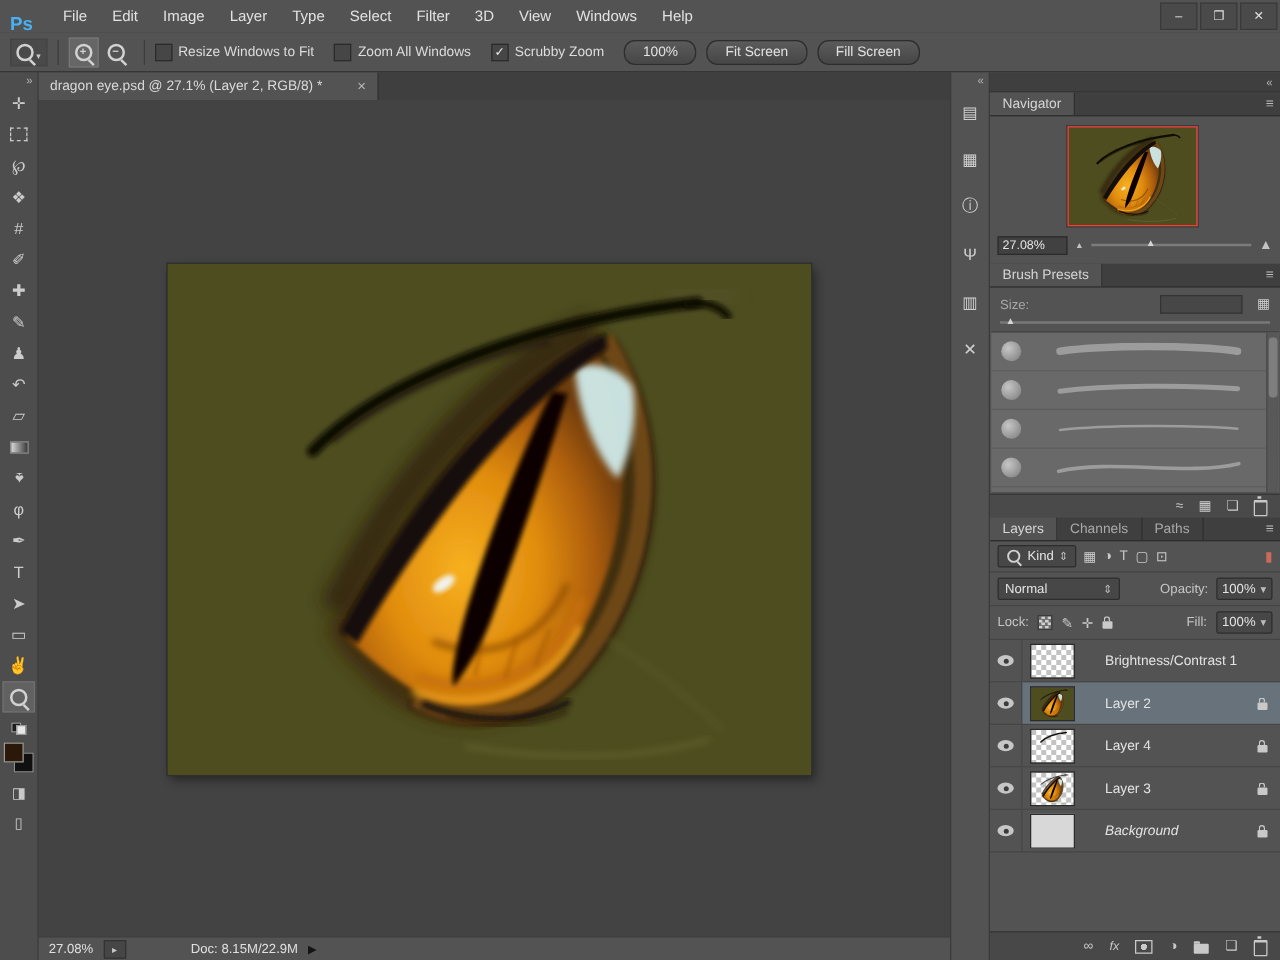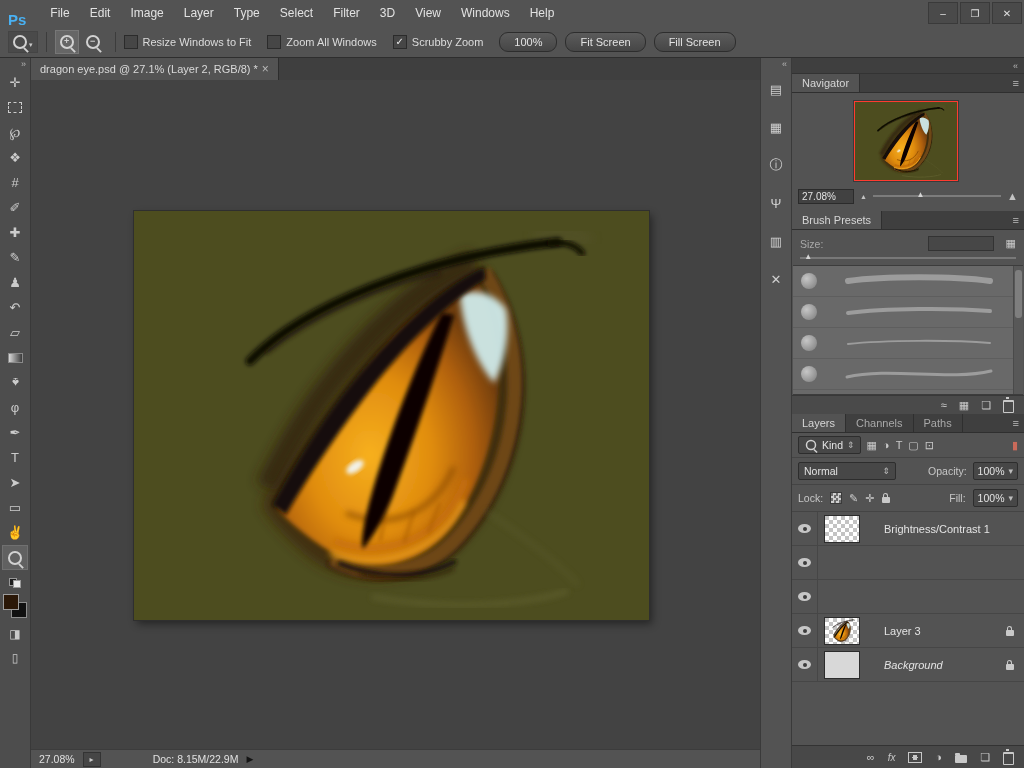--- a/index.html
+++ b/index.html
@@ -38,21 +38,21 @@
   .minireset::before{content:"";position:absolute;left:0;top:0;width:6px;height:6px;background:#1d1d1d;border:1px solid #999;}
   .minireset::after{content:"";position:absolute;right:0;bottom:0;width:6px;height:6px;background:#e8e8e8;border:1px solid #999;}
   .swatches{position:relative;width:24px;height:24px;margin:6px 0 4px;}
   .bgsw{position:absolute;right:0;bottom:0;width:14px;height:14px;background:#101010;border:1px solid #8d8d8d;}
   .fgsw{position:absolute;left:0;top:0;width:14px;height:14px;background:#2b1808;border:1px solid #9c9c9c;}
   .strip-glyph{font-size:12px;color:#c8c8c8;margin:5px 0;}
 
   
   #docarea{position:absolute;left:31px;top:58px;right:263px;bottom:0;}
   #tabbar{position:absolute;top:0;left:0;right:0;height:22px;background:#3f3f3f;border-bottom:1px solid #2d2d2d;display:flex;}
-  .doc-tab{background:#535353;border-right:1px solid #2d2d2d;display:flex;align-items:center;gap:4px;padding:0 9px;font-size:11px;color:#dadada;}
+  .doc-tab{background:#535353;border-right:1px solid #2d2d2d;display:flex;align-items:center;gap:28px;padding:0 9px;font-size:11px;color:#dadada;}
   .tab-close{color:#b9b9b9;font-size:12px;}
   #pasteboard{position:absolute;top:22px;bottom:18px;left:0;right:0;background:#434343;overflow:hidden;}
   #canvas-wrap{position:absolute;left:103px;top:131px;width:515px;height:409px;box-shadow:0 0 0 1px #2f2f2f,3px 4px 8px rgba(0,0,0,.45);}
   #statusbar{position:absolute;bottom:0;left:0;right:0;height:18px;background:#535353;border-top:1px solid #3c3c3c;display:flex;align-items:center;font-size:10.5px;color:#e0e0e0;}
   #status-zoom{padding:0 8px;}
   .status-btn{width:16px;height:13px;background:#464646;border:1px solid #333;display:flex;align-items:center;justify-content:center;font-size:8px;color:#c9c9c9;}
   #status-doc{margin-left:52px;}
   #status-flyout{margin-left:8px;color:#141414;font-size:9px;}
 
   
@@ -456,25 +456,43 @@
         </span>
       <span class="lrow-content">
         <span class="lthumb checker"></span>
         <span class="lname">Brightness/Contrast 1</span>
       </span>
     </div>
     <div class="lrow sel">
       <span class="eyecell">
           <span class="eye"></span>
         </span>
+      <span class="lrow-content">
+        <span class="lthumb">
+            <svg viewBox="0 0 515 409" preserveAspectRatio="none">
+              <use href="#eyeArt"></use>
+            </svg>
+          </span>
+        <span class="lname">Layer 2</span>
+        <span class="padlock row-lock"></span>
+      </span>
     </div>
     <div class="lrow">
       <span class="eyecell">
           <span class="eye"></span>
         </span>
+      <span class="lrow-content">
+        <span class="lthumb checker">
+            <svg viewBox="0 0 515 409" preserveAspectRatio="none">
+              <path d="M116,150 C168,96 288,46 424,31" stroke="#15100a" stroke-width="18" fill="none" stroke-linecap="round"></path>
+            </svg>
+          </span>
+        <span class="lname">Layer 4</span>
+        <span class="padlock row-lock"></span>
+      </span>
     </div>
     <div class="lrow">
       <span class="eyecell">
           <span class="eye"></span>
         </span>
       <span class="lrow-content">
         <span class="lthumb checker">
             <svg viewBox="0 0 515 409" preserveAspectRatio="none">
               <use href="#eyeParts"></use>
             </svg>

